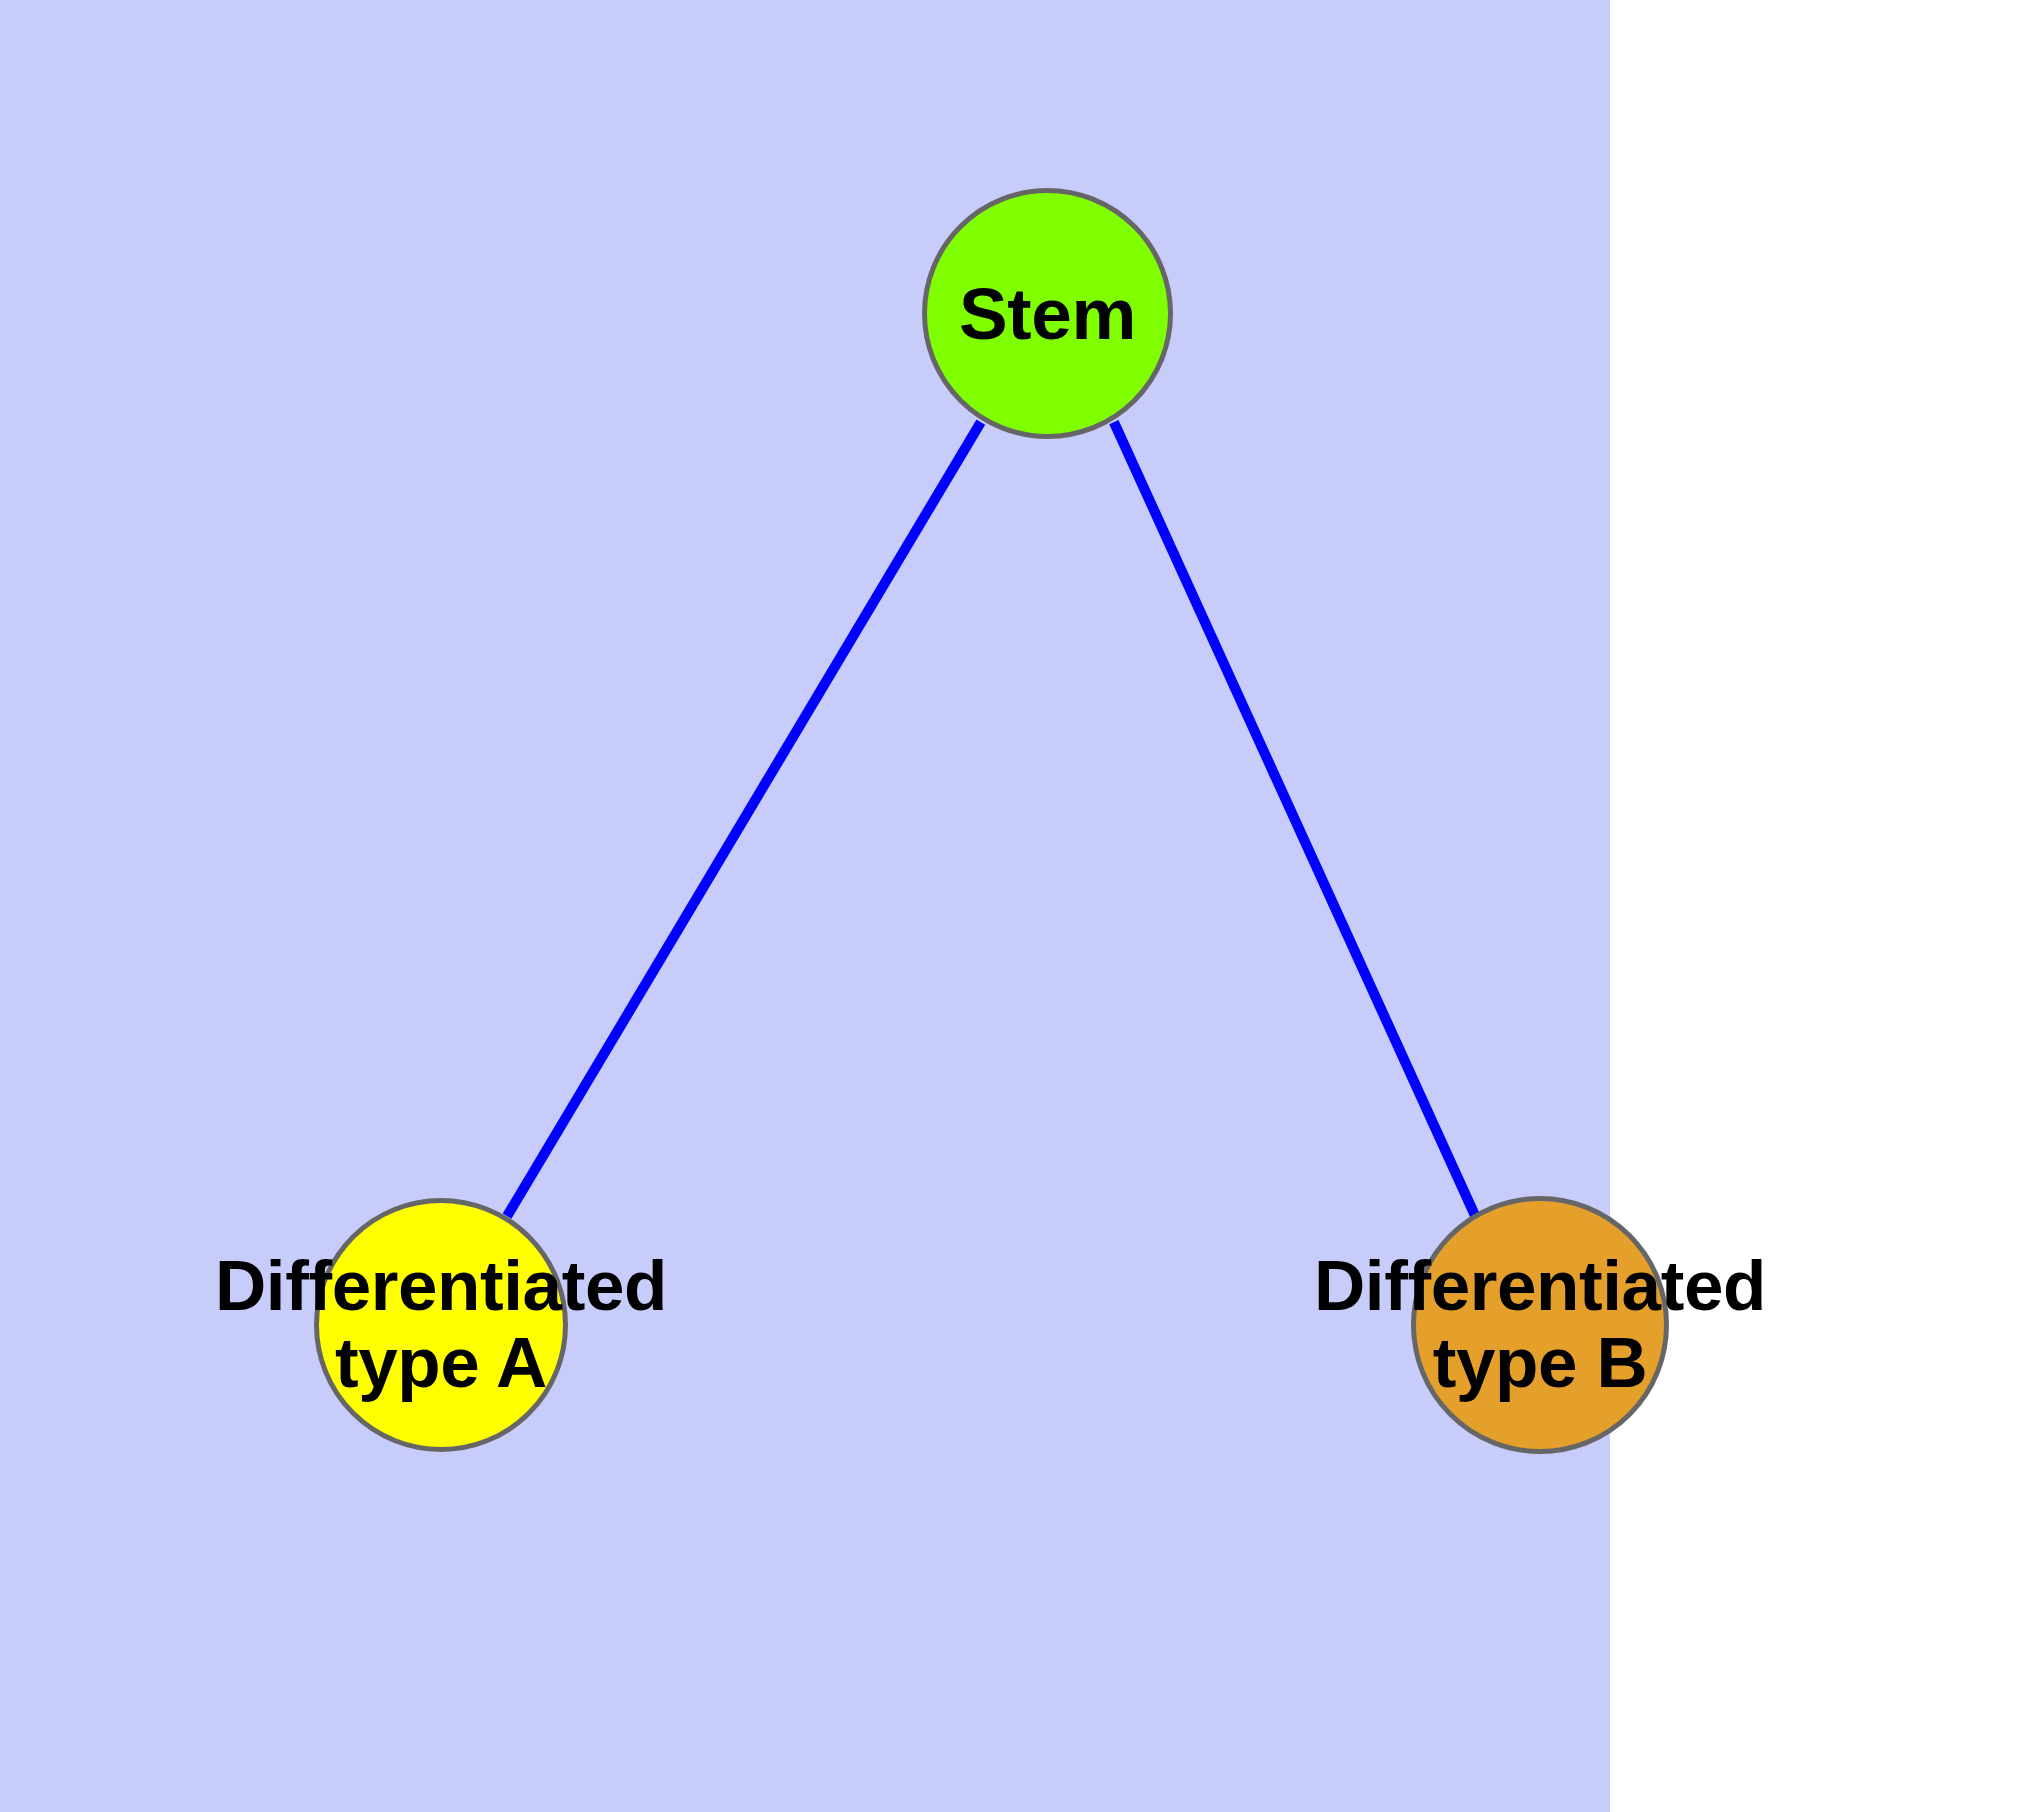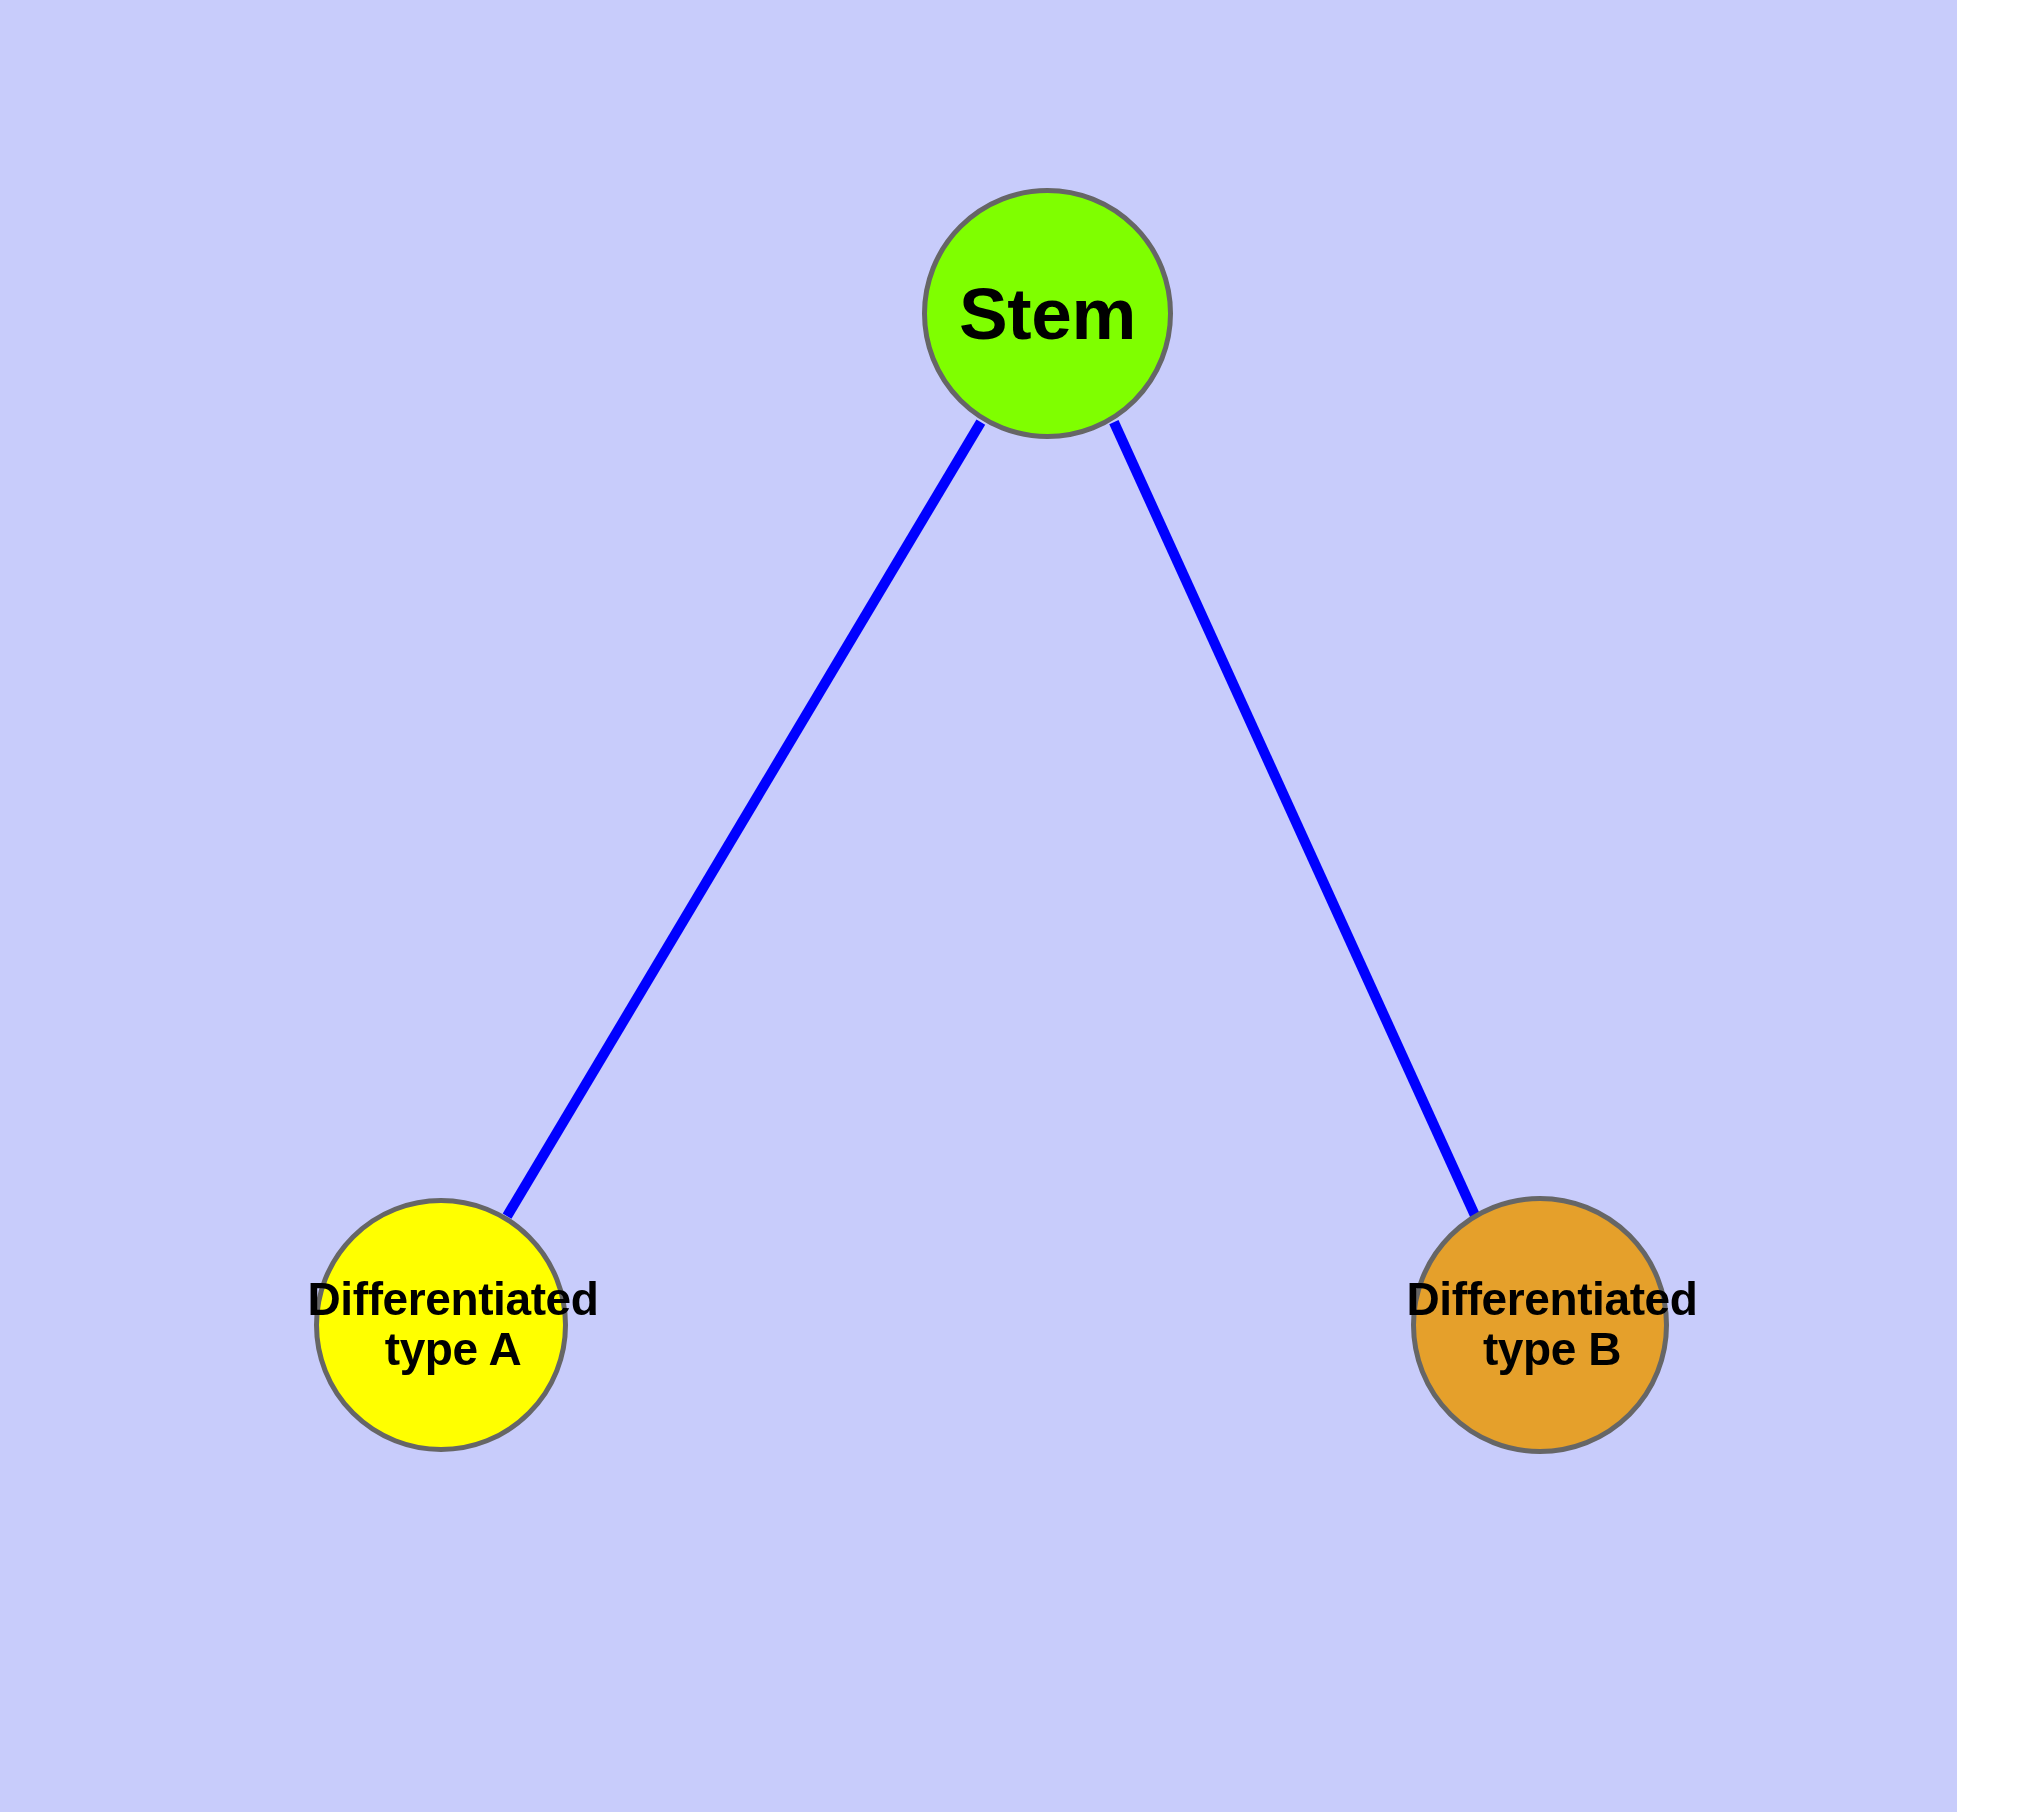--- a/index.html
+++ b/index.html
@@ -73,28 +73,27 @@
     left: 1411px;
     top: 1196px;
     width: 258px;
     height: 258px;
     background: #e5a02b;
     border-color: #666666;
     border-width: 5.1px;
   }
   #node-diff-a .node-label,
   #node-diff-b .node-label {
-    font-size: 46px;
-    margin-left: 12px;
+    font-size: 71px;
   }
 </style>
 </head>
 <body>
 
-<div id="graph-canvas" style="background: rgb(200, 204, 251); width: 1957px; height: 1812px;">
+<div id="graph-canvas" style="background: rgb(200, 204, 251); width: 1610px; height: 1812px;">
 
   <svg id="edge-layer" viewBox="0 0 2384 2138">
     <line x1="1157" y1="498" x2="598" y2="1435" stroke="#0000ff" stroke-width="12" stroke-linecap="butt"></line>
     <line x1="1314" y1="498" x2="1740" y2="1434" stroke="#0000ff" stroke-width="12" stroke-linecap="butt"></line>
   </svg>
 
   <div class="graph-node" id="node-stem" style="left: 922px; top: 188px; width: 251px; height: 251px; background: rgb(127, 255, 0); border-color: rgb(102, 102, 102);">
     <span class="node-label">Stem</span>
   </div>
 

